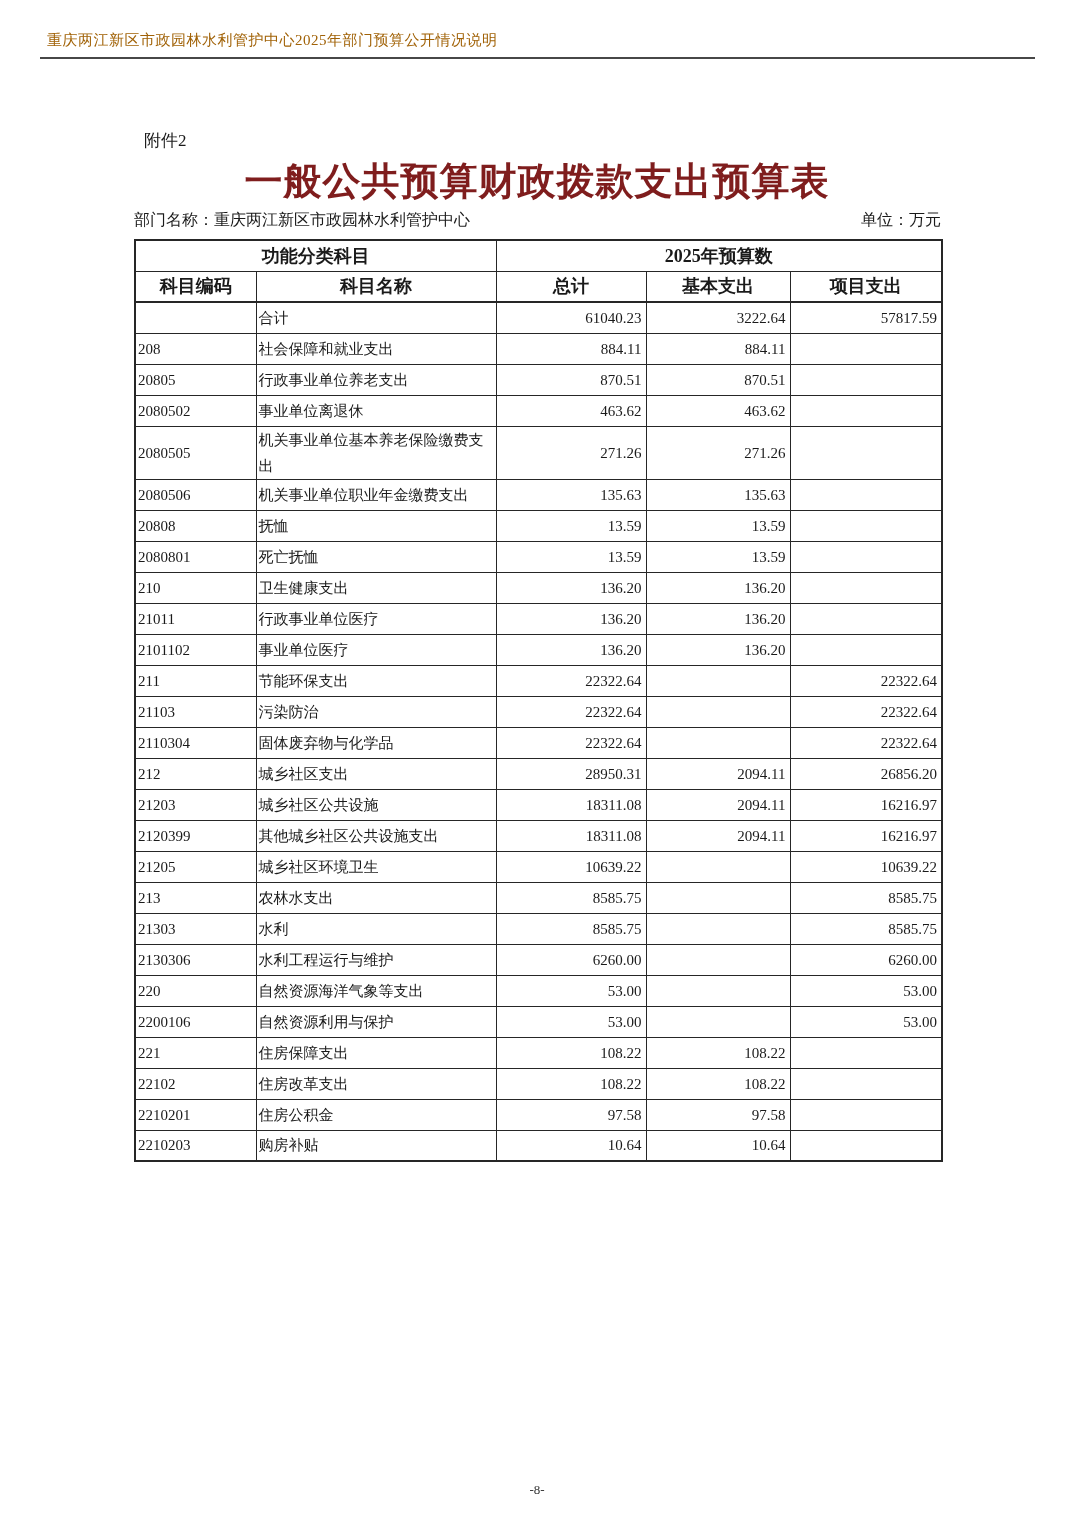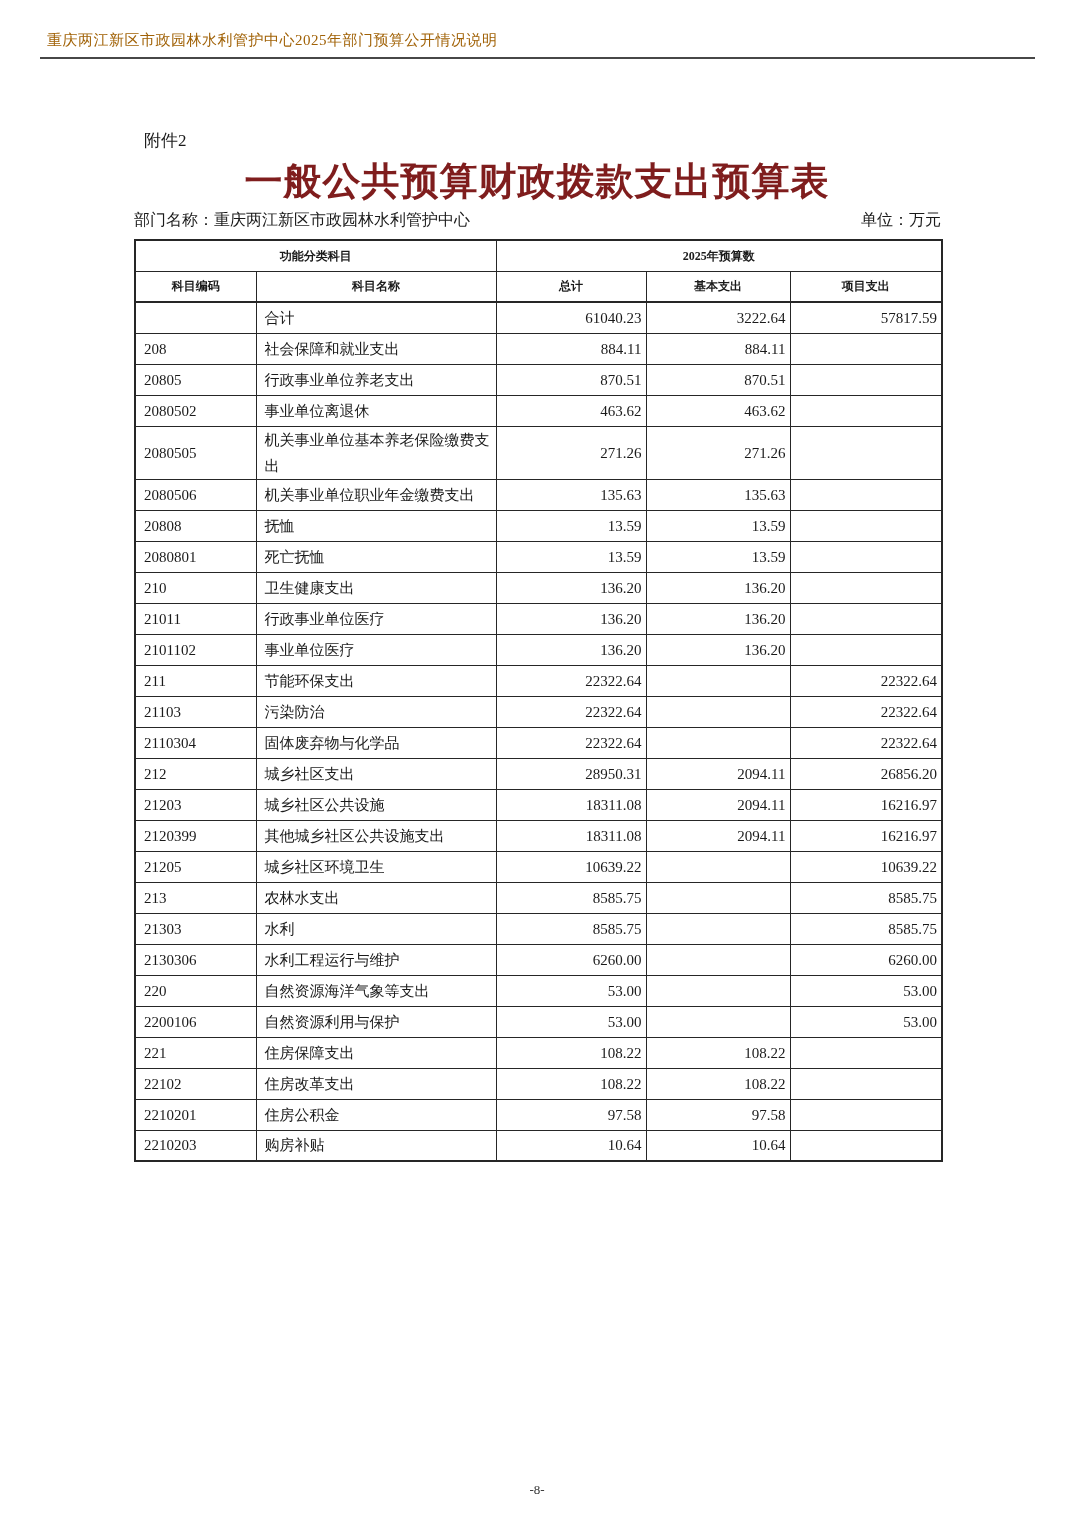--- a/index.html
+++ b/index.html
@@ -68,27 +68,27 @@
   }
   table.budget th, table.budget td {
     border: 1.5px solid #262626;
     line-height: 26px;
     vertical-align: middle;
   }
   table.budget { border: 2px solid #262626; }
   table.budget thead th {
     height: 31px;
     font-weight: bold;
-    font-size: 12px;
+    font-size: 18px;
     text-align: center;
   }
   table.budget thead tr.sub th { border-bottom: 2.5px solid #262626; }
   table.budget tbody td { height: 31px; }
-  td.c-code { text-align: left; padding-left: 8px; }
-  td.c-name { text-align: left; padding-left: 8px; padding-right: 2px; word-break: break-all; }
+  td.c-code { text-align: left; padding-left: 2px; }
+  td.c-name { text-align: left; padding-left: 2px; padding-right: 2px; word-break: break-all; }
   td.c-num  { text-align: right; padding-right: 4px; }
   .footer {
     position: absolute;
     top: 1482px;
     left: 0;
     width: 1074px;
     text-align: center;
     font-size: 13px;
     color: #333;
   }

